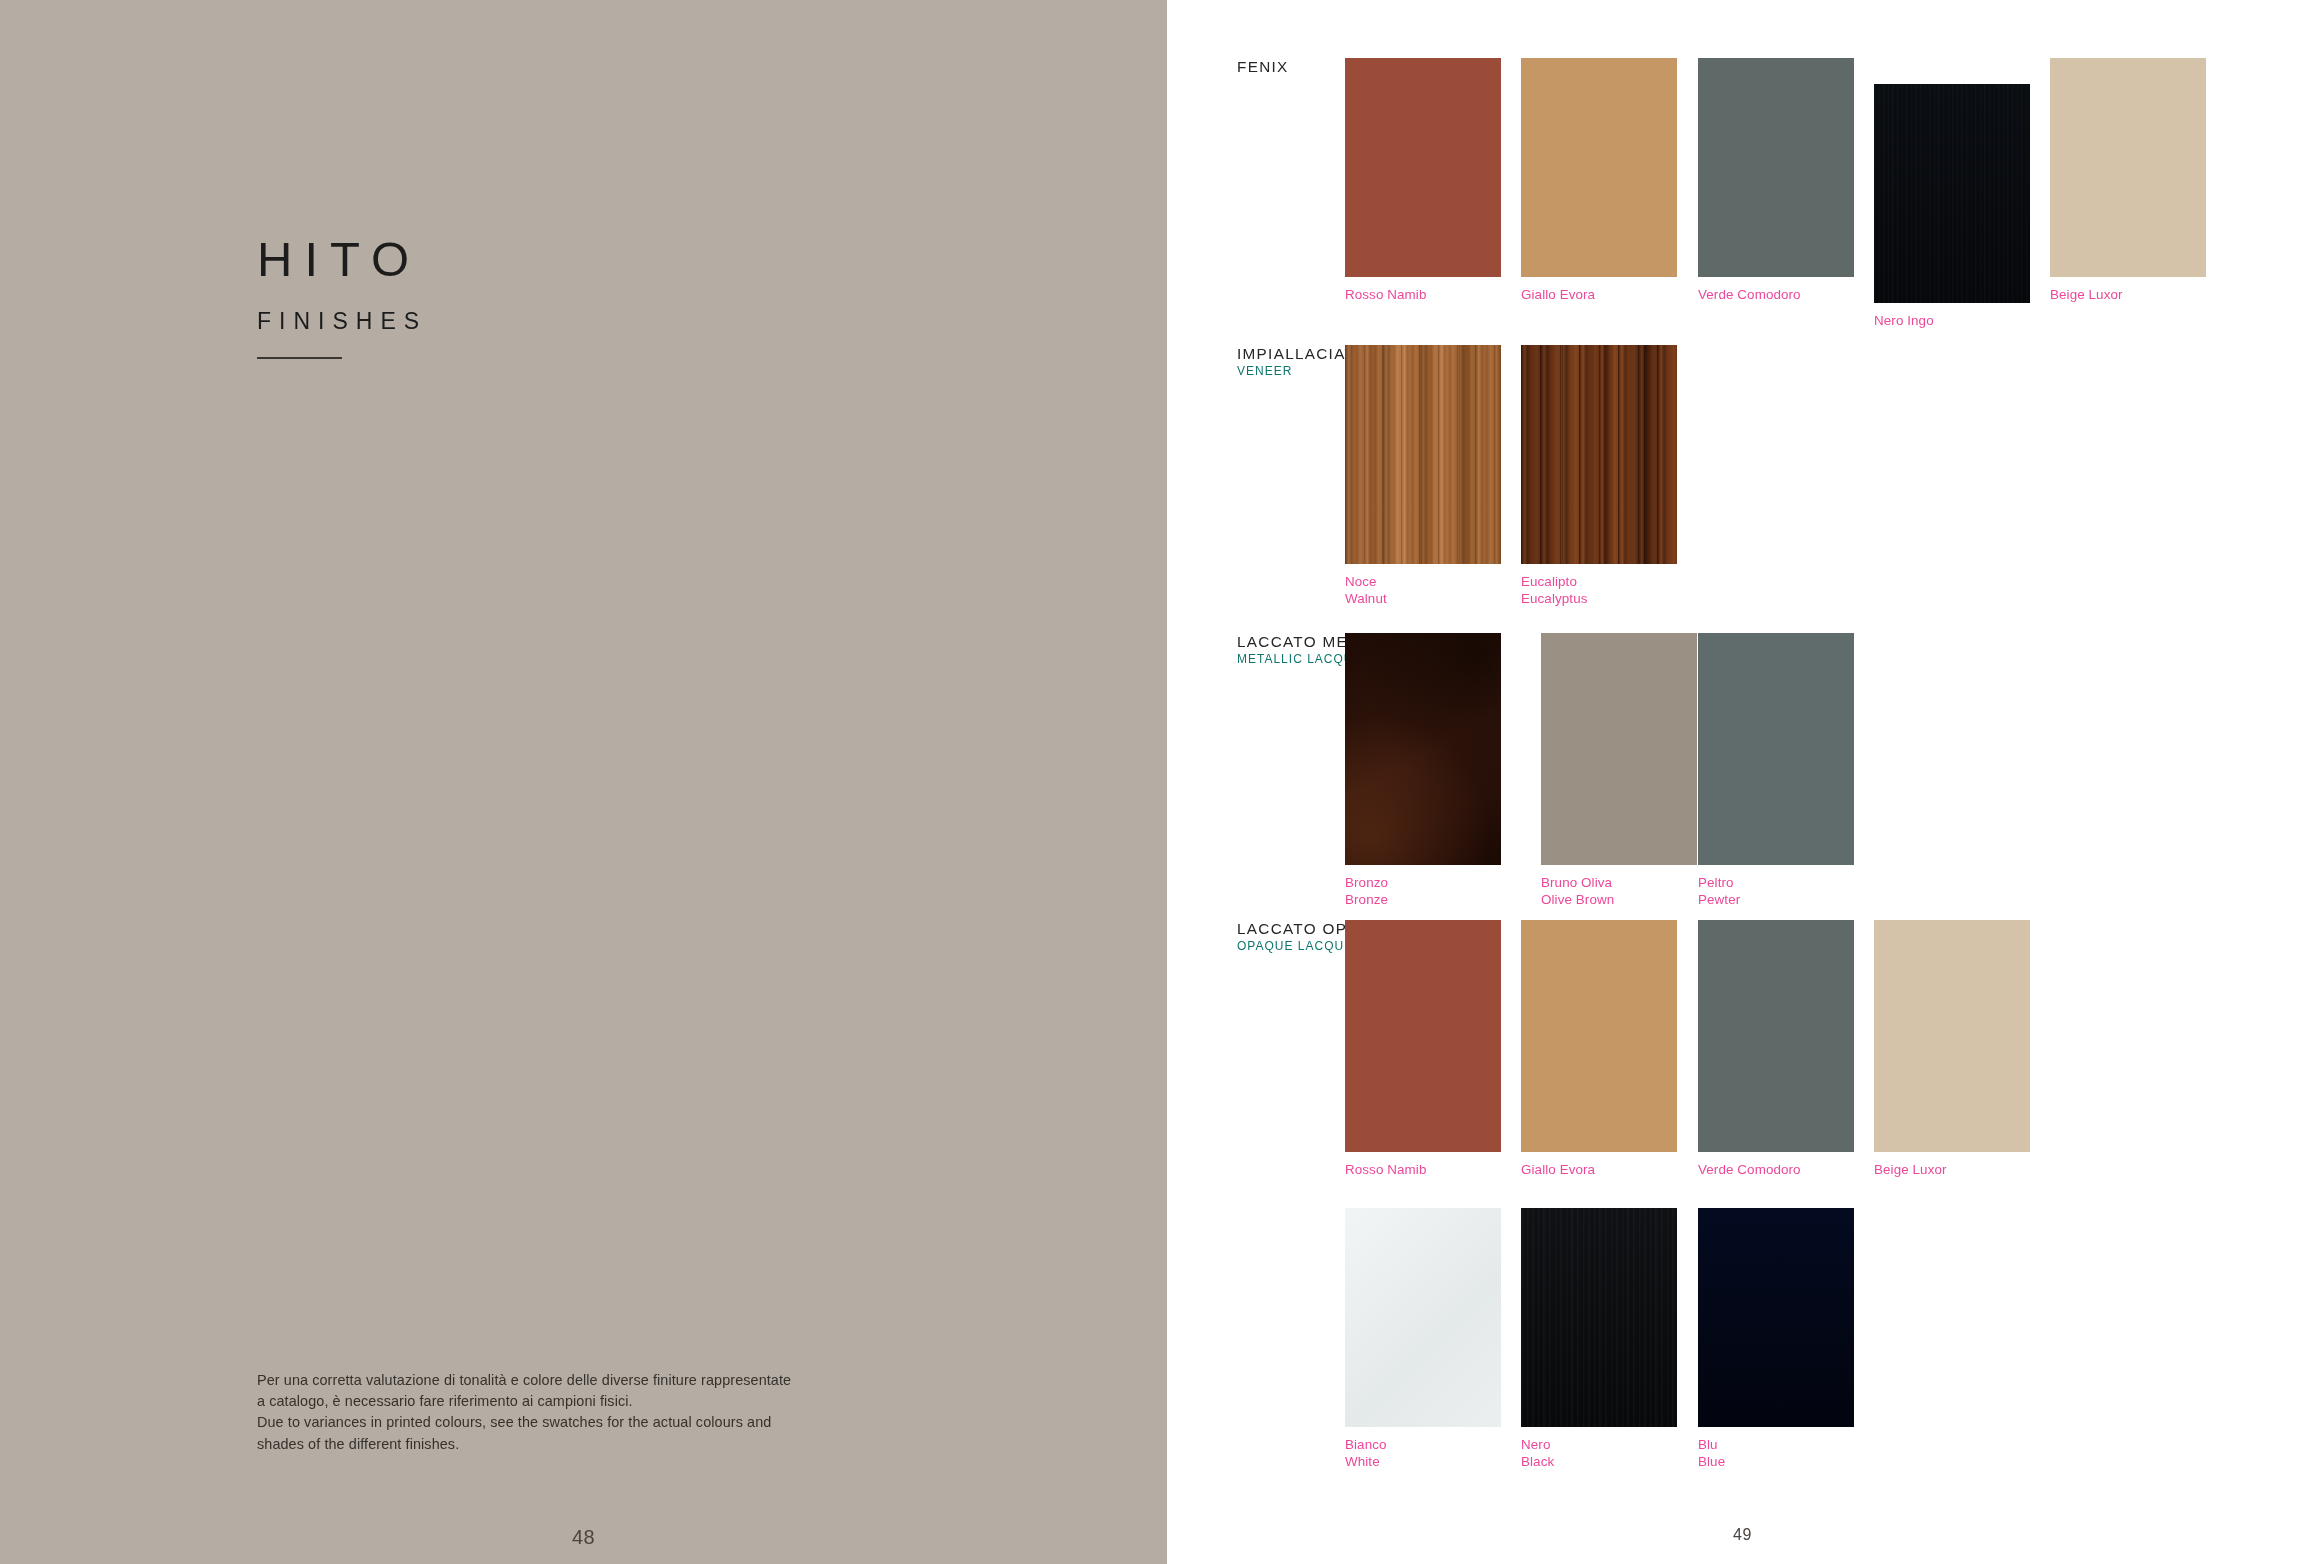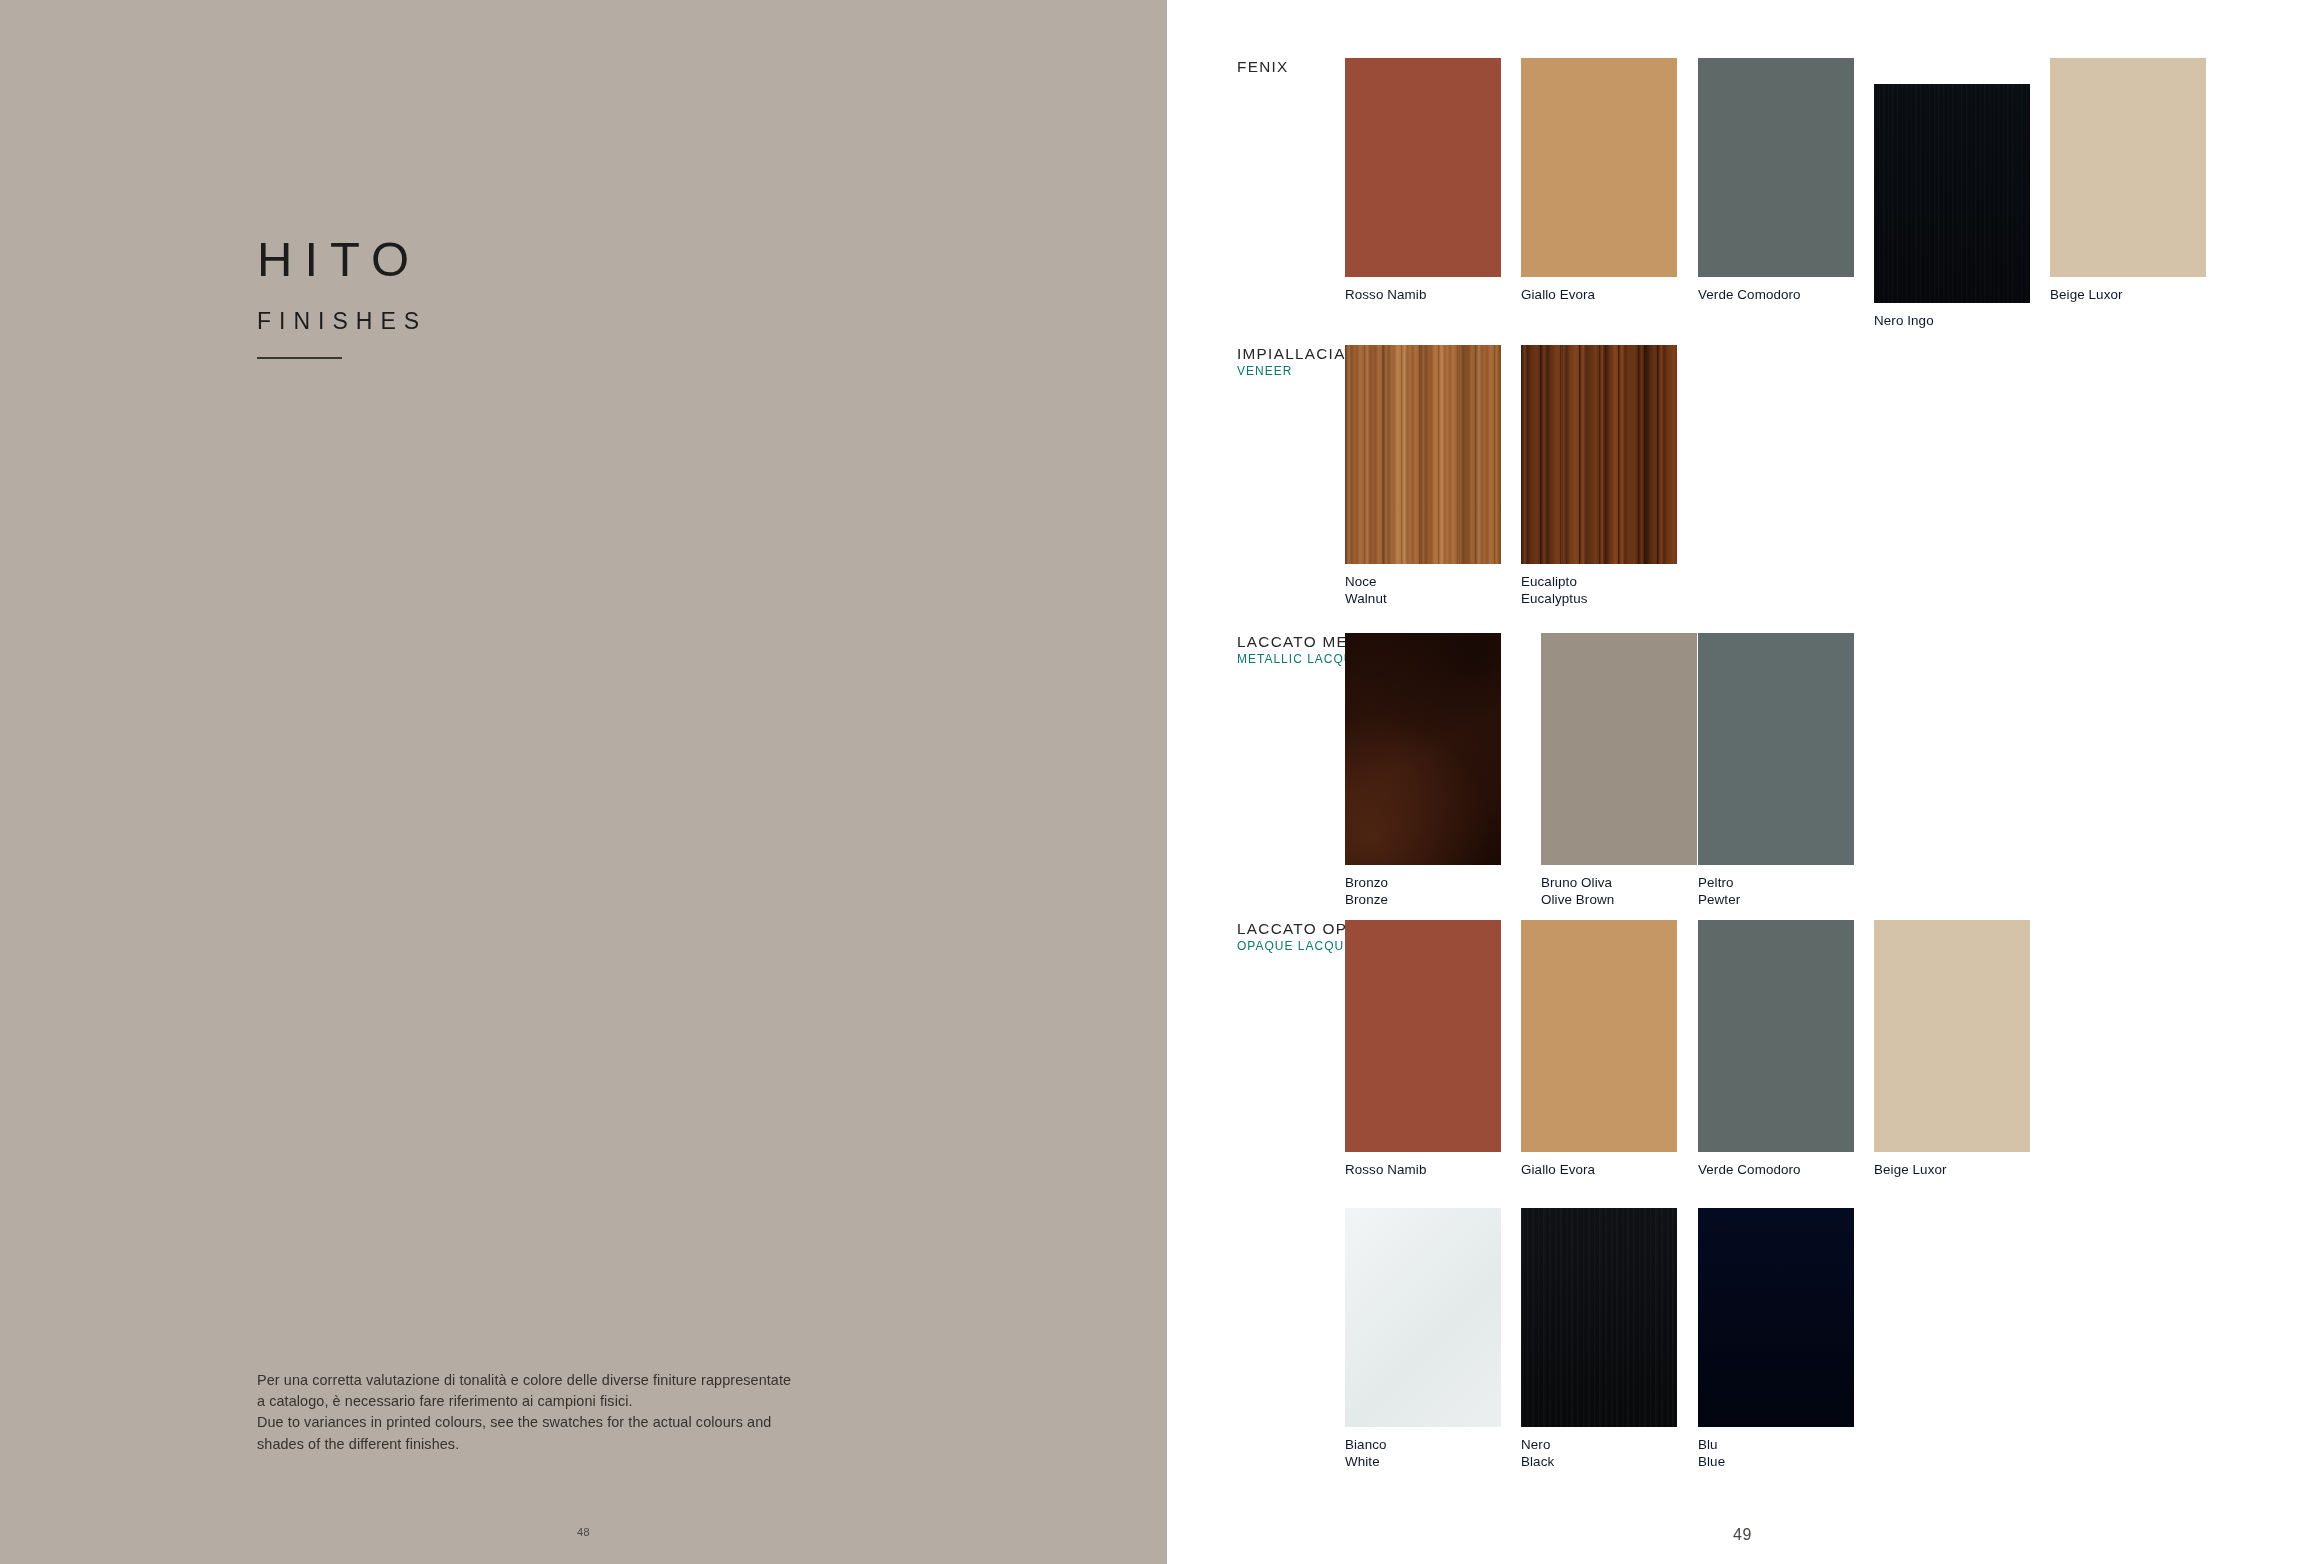--- a/index.html
+++ b/index.html
@@ -31,21 +31,21 @@
   .title-rule {
     margin-top:24px; width:85px; height:1.9px; background:#3a3631;
   }
   .footnote {
     position:absolute; left:257px; top:1370px; width:594px;
     font-size:14.4px; line-height:1.47; color:#35312c; letter-spacing:0.1px;
   }
   .footnote p { margin:0; }
   .pagenum-left {
     position:absolute; left:0; right:0; top:1526px; text-align:center;
-    font-size:11px; color:#4a453f; letter-spacing:0.5px;
+    font-size:20px; color:#4a453f; letter-spacing:0.5px;
   }
 
   
   .page-right {
     position:relative;
     width:1151px; height:1565px;
     background:#ffffff;
     flex:0 0 1151px;
     padding-left:36px;
   }
@@ -72,21 +72,21 @@
   }
   .chip {
     width:156px; display:block;
     position:relative; overflow:hidden;
   }
   .chip-label {
     margin-top:10.2px;
     font-size:13.4px; line-height:1.22; color:#2b2b2b;
     letter-spacing:0.1px; white-space:nowrap;
   }
-  .chip-label .en { color:#0f172a; display:block; }
+  .chip-label .en { color:#ec4899; display:block; }
 
   
   .wood-noce {
     background-color:#a3612f;
     background-image:
       repeating-linear-gradient(90deg,
         rgba(70,32,10,0.42) 0px, rgba(70,32,10,0.00) 1.9px,
         rgba(255,210,160,0.18) 3.7px, rgba(90,45,16,0.22) 6.5px,
         rgba(70,32,10,0.00) 9.3px, rgba(120,62,24,0.30) 12px,
         rgba(255,220,175,0.10) 15px, rgba(70,32,10,0.00) 18.6px),

